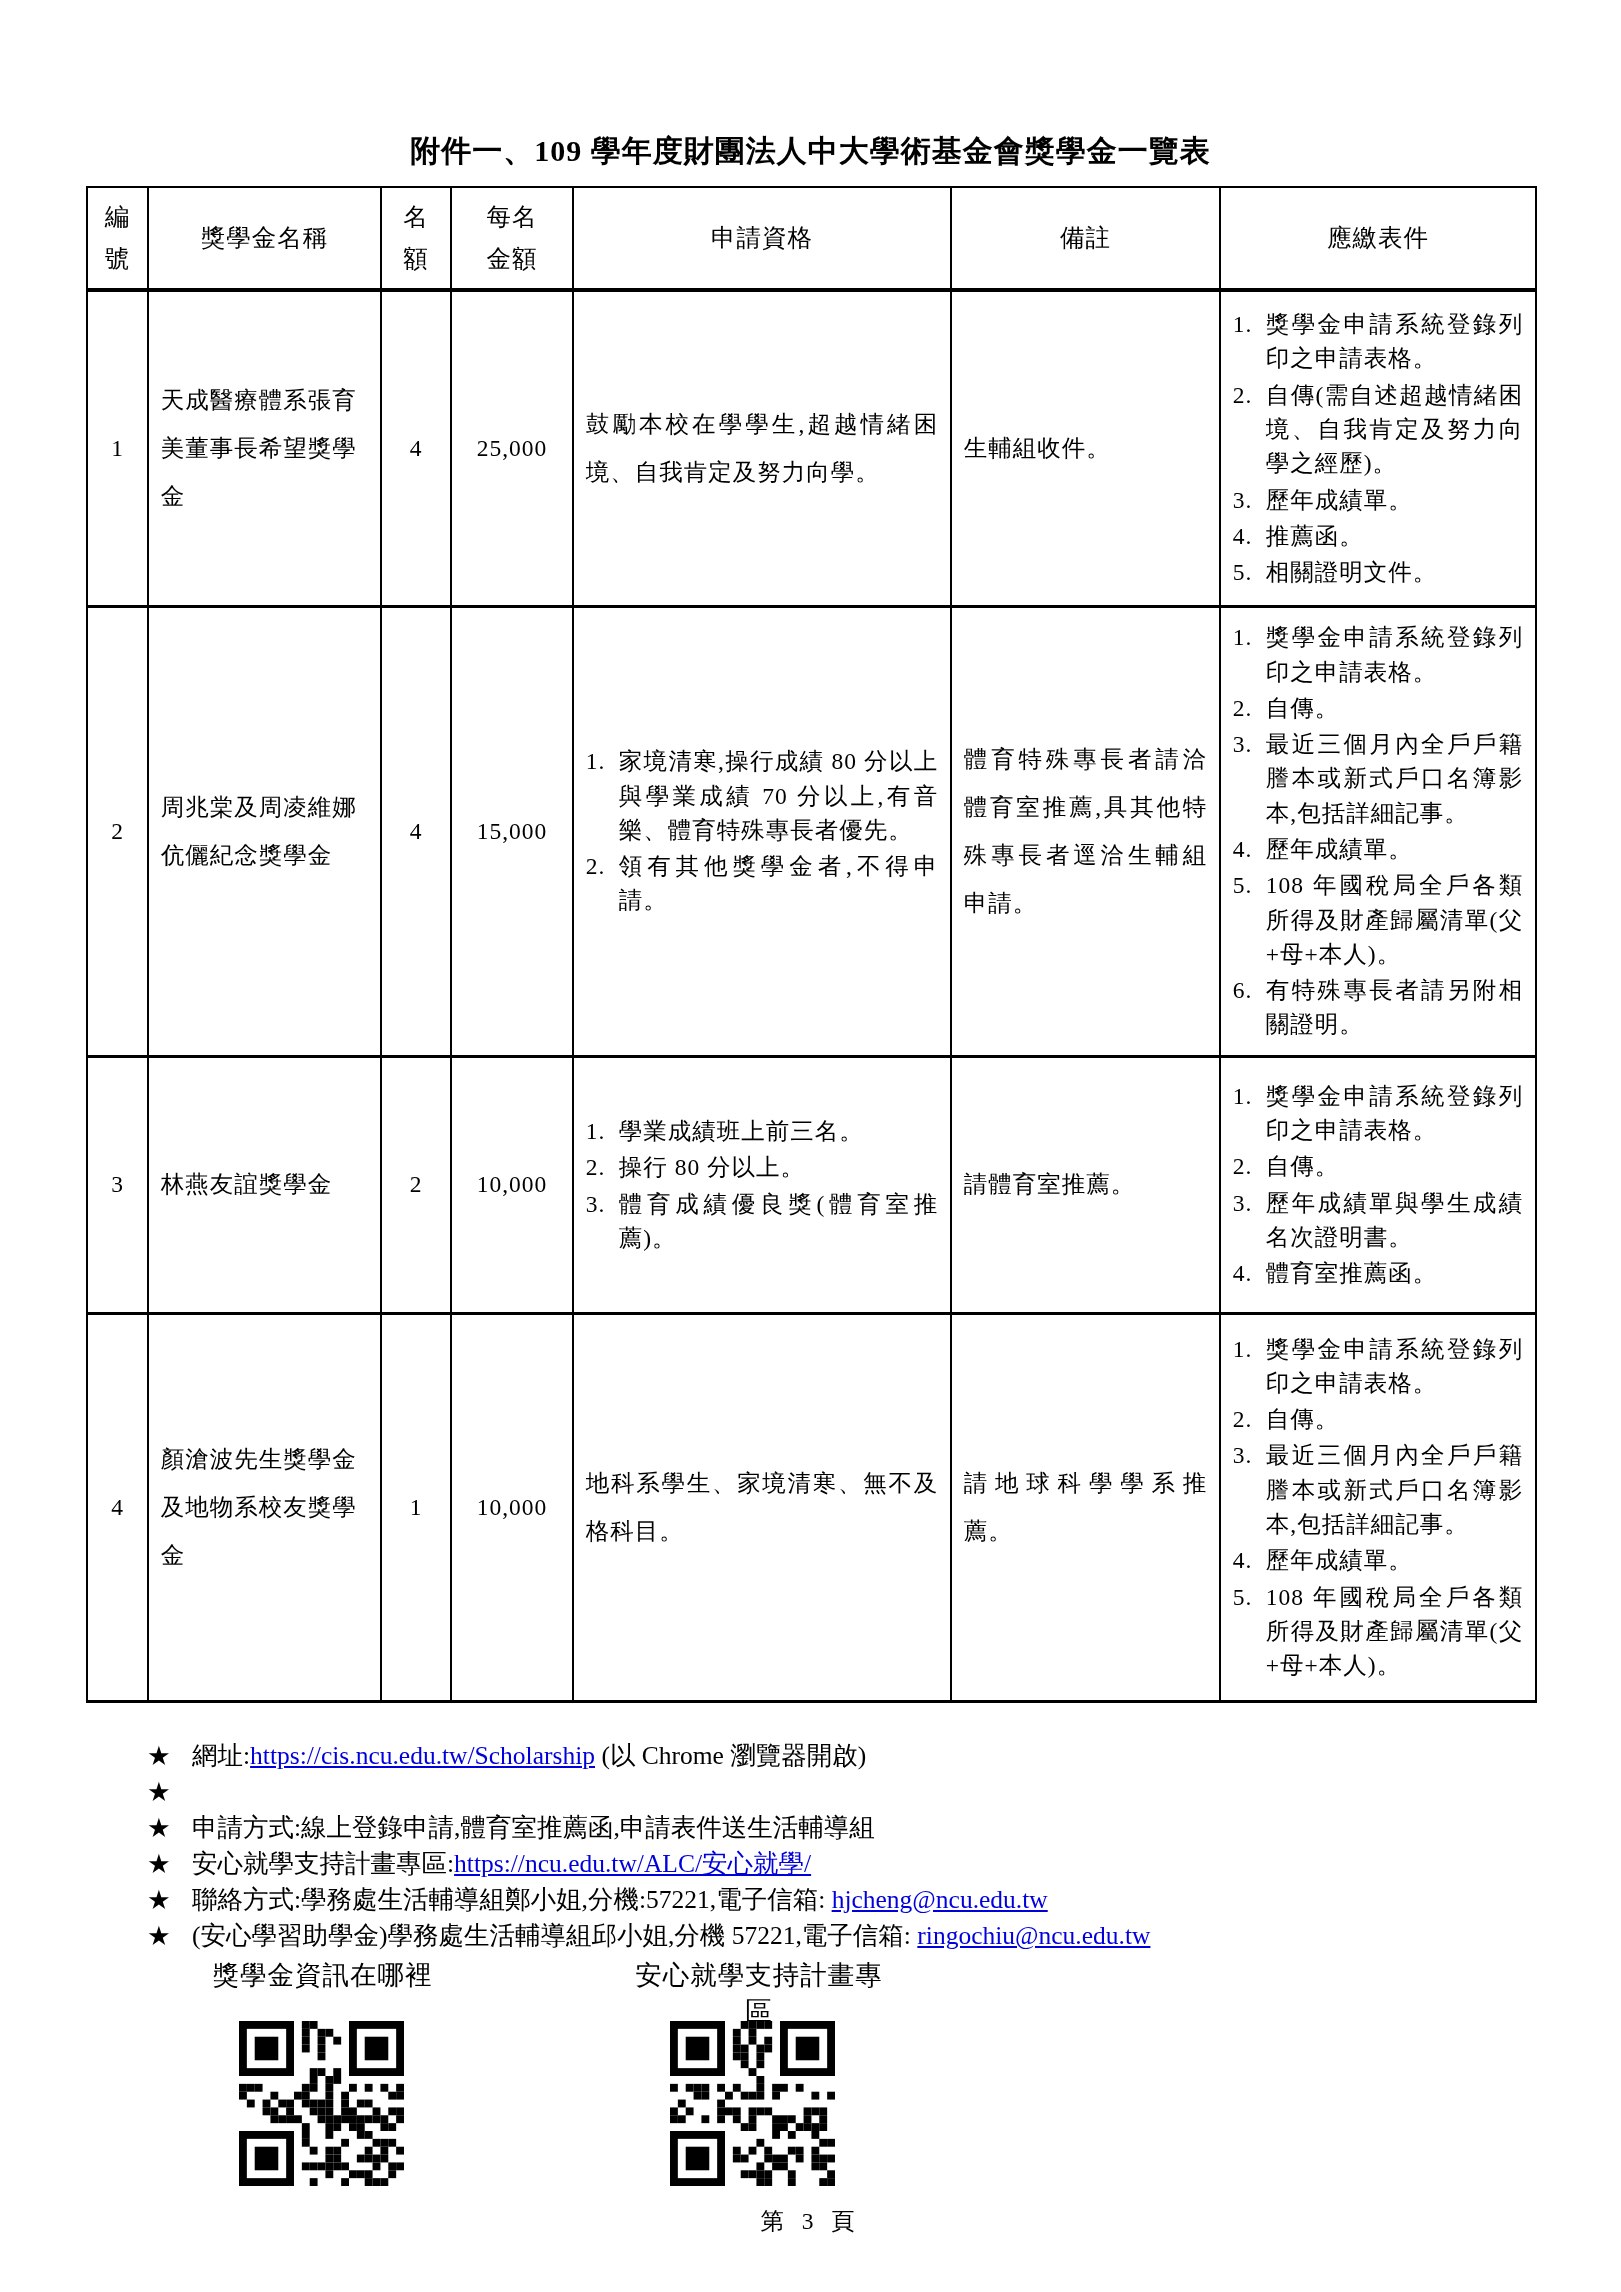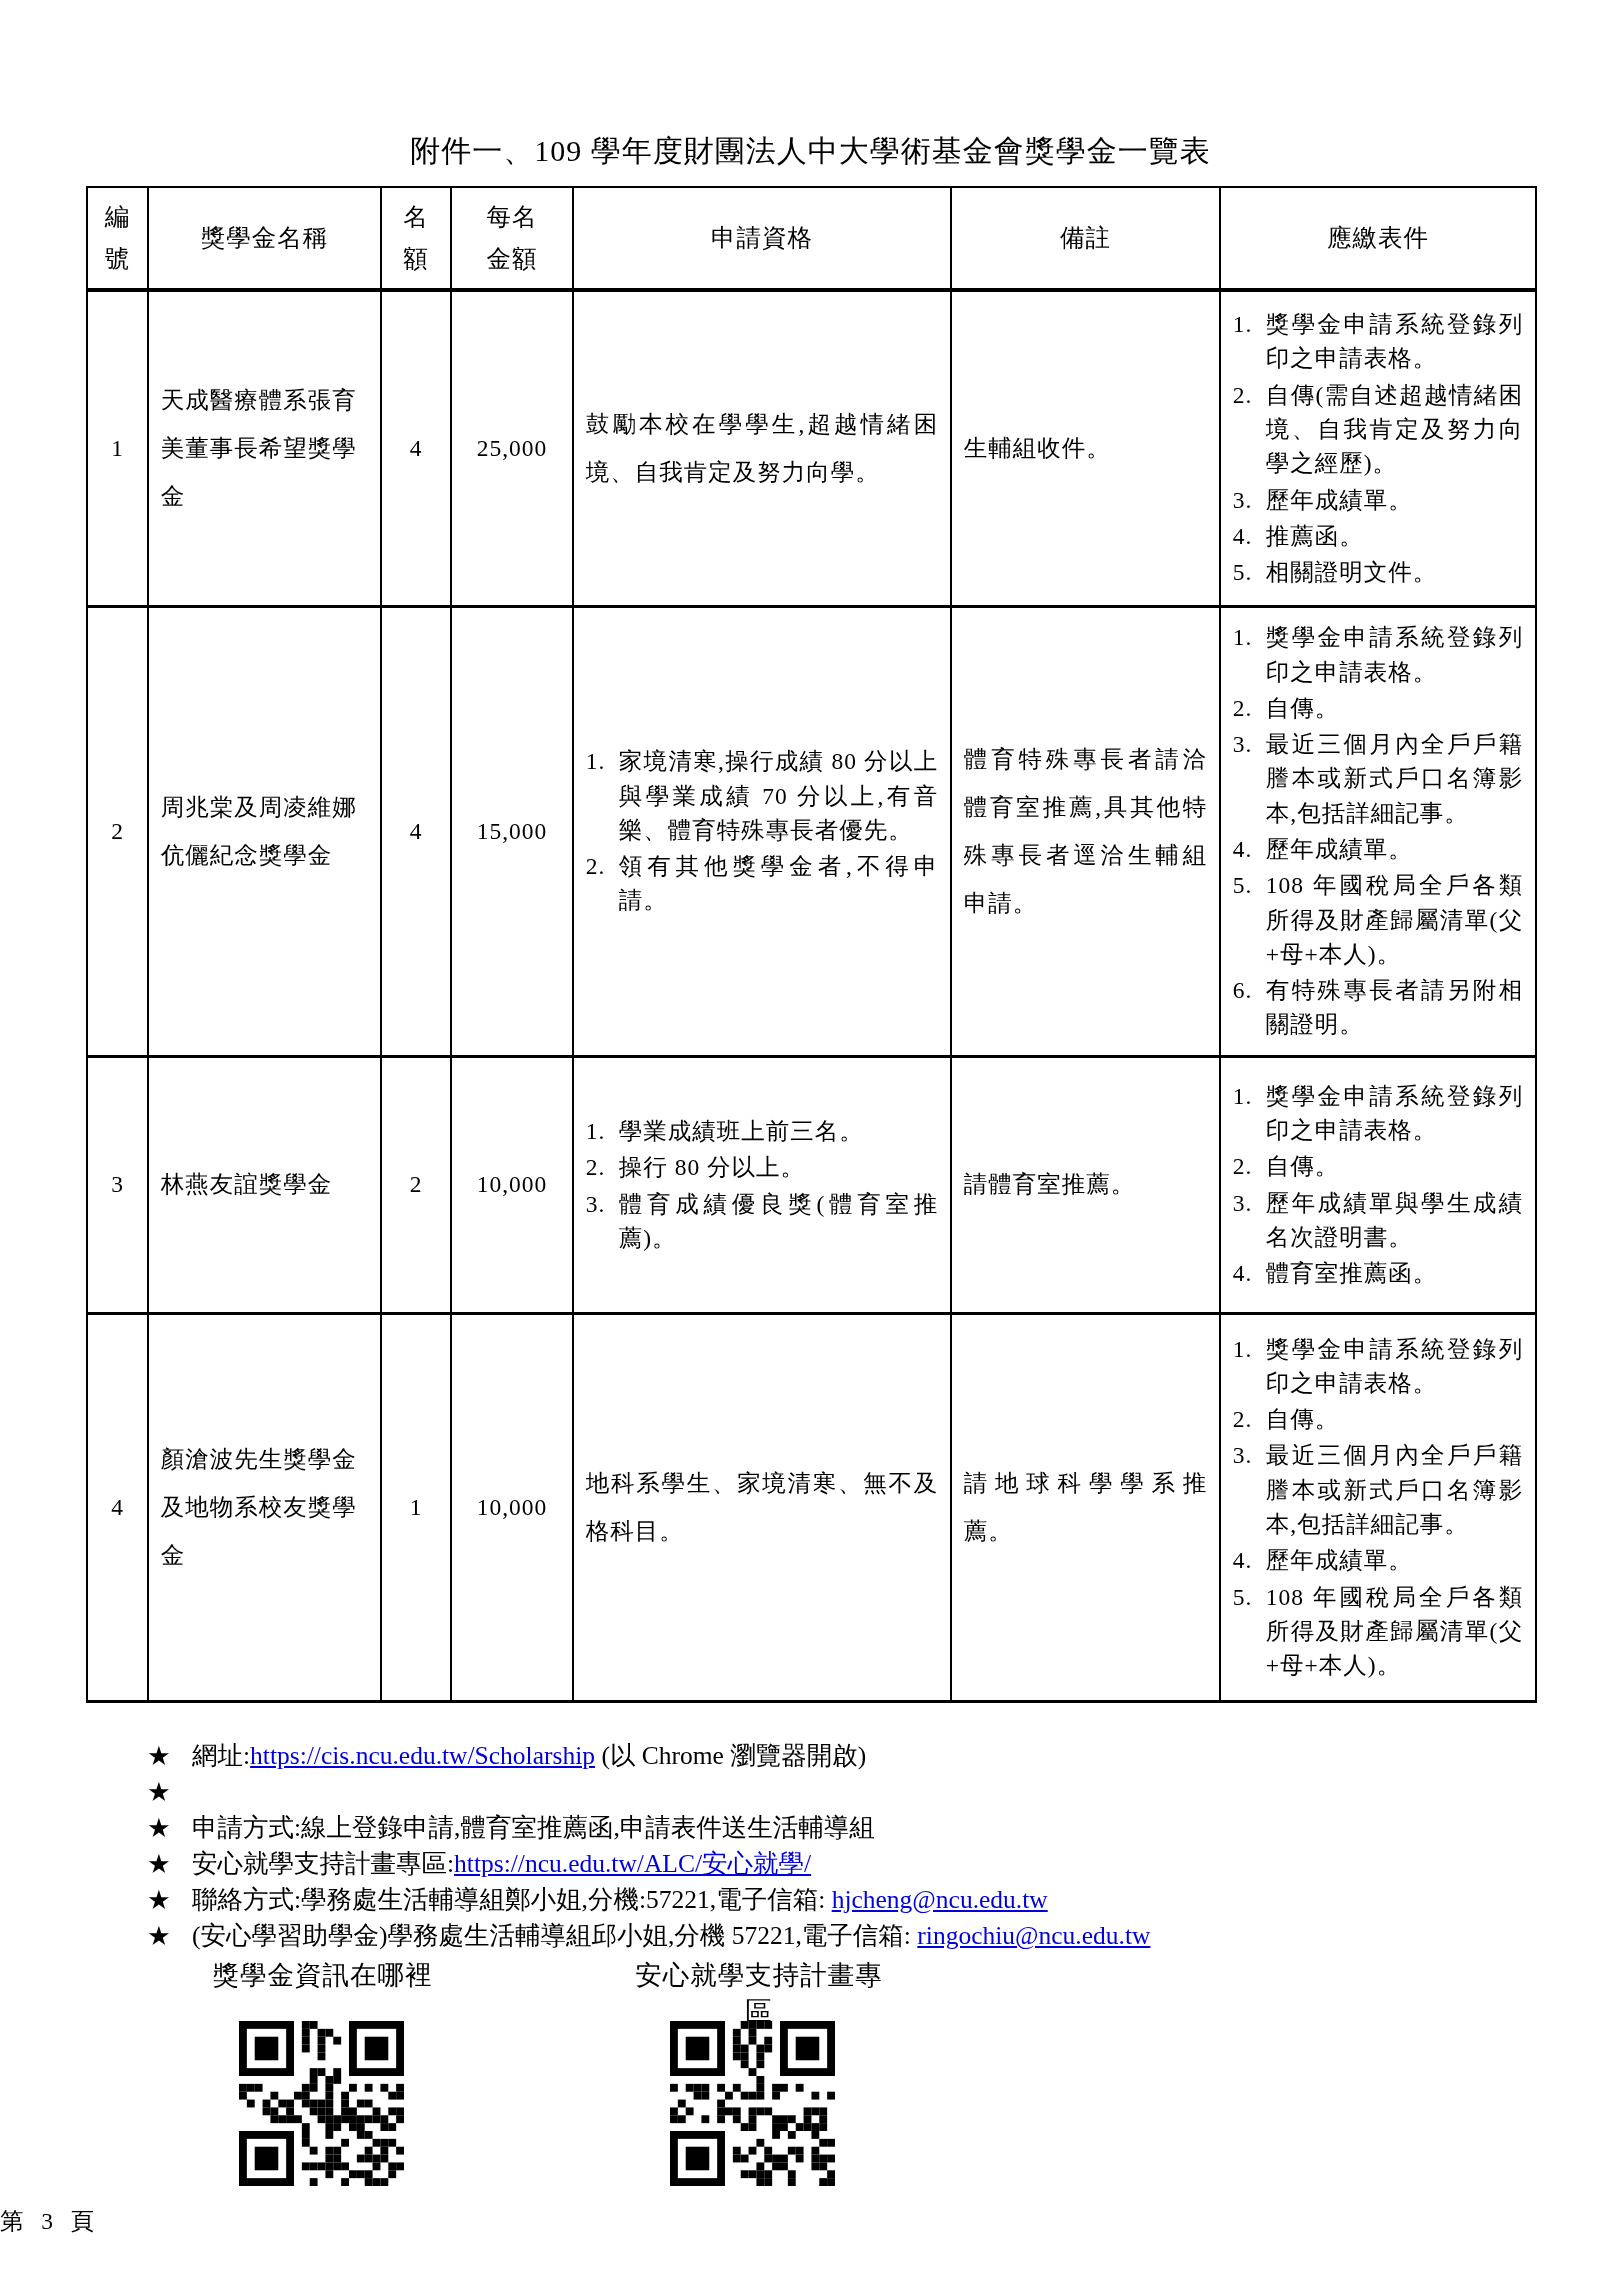--- a/index.html
+++ b/index.html
@@ -3,21 +3,21 @@
 <meta charset="utf-8">
 <style>
   html,body{margin:0;padding:0;background:#e8e8e8;}
   .page{
     position:relative;width:1621px;height:2293px;background:#ffffff;
     font-family:"Liberation Serif","DejaVu Serif",serif;color:#000;
     margin:0 auto;overflow:hidden;
   }
   .title{
     position:absolute;top:131px;left:0;width:100%;text-align:center;
-    font-size:30px;font-weight:normal;letter-spacing:1px;
+    font-size:30px;font-weight:bold;letter-spacing:1px;
   }
   table.main{
     position:absolute;left:86px;top:186px;width:1448px;
     border-collapse:collapse;table-layout:fixed;
     border:2.9px solid #000;
   }
   table.main th,table.main td{
     border:2px solid #000;border-bottom-width:3.9px;
     vertical-align:middle;font-size:23.5px;font-weight:normal;
     padding:5.9px 11.8px;box-sizing:border-box;letter-spacing:1px;
@@ -42,21 +42,21 @@
   .fnote{display:flex;line-height:36px;font-size:25.5px;}
   .fnote .star{flex:0 0 45px;font-size:26.5px;}
   .flink{color:#0000dd;text-decoration:underline;cursor:pointer;text-align:center;}
   .qr-label{position:absolute;font-size:26.5px;font-weight:normal;text-align:center;letter-spacing:1px;}
   .qr-label.left{left:210px;top:1957px;width:225px;}
   .qr-label.right{left:622px;top:1957px;width:274px;}
   .qr{position:absolute;width:165px;height:165px;background:#fff;}
   .qr.left{left:239px;top:2021px;}
   .qr.right{left:670px;top:2021px;}
   .page-number{
-    position:absolute;left:0;top:2205px;width:1621px;
+    position:absolute;left:0;top:2205px;width:1621px;text-align:center;
     font-size:23.5px;letter-spacing:5.9px;
   }
 </style>
 </head>
 <body>
 
 <div class="page">
 
   <div class="title">附件一、109 學年度財團法人中大學術基金會獎學金一覽表</div>
 

